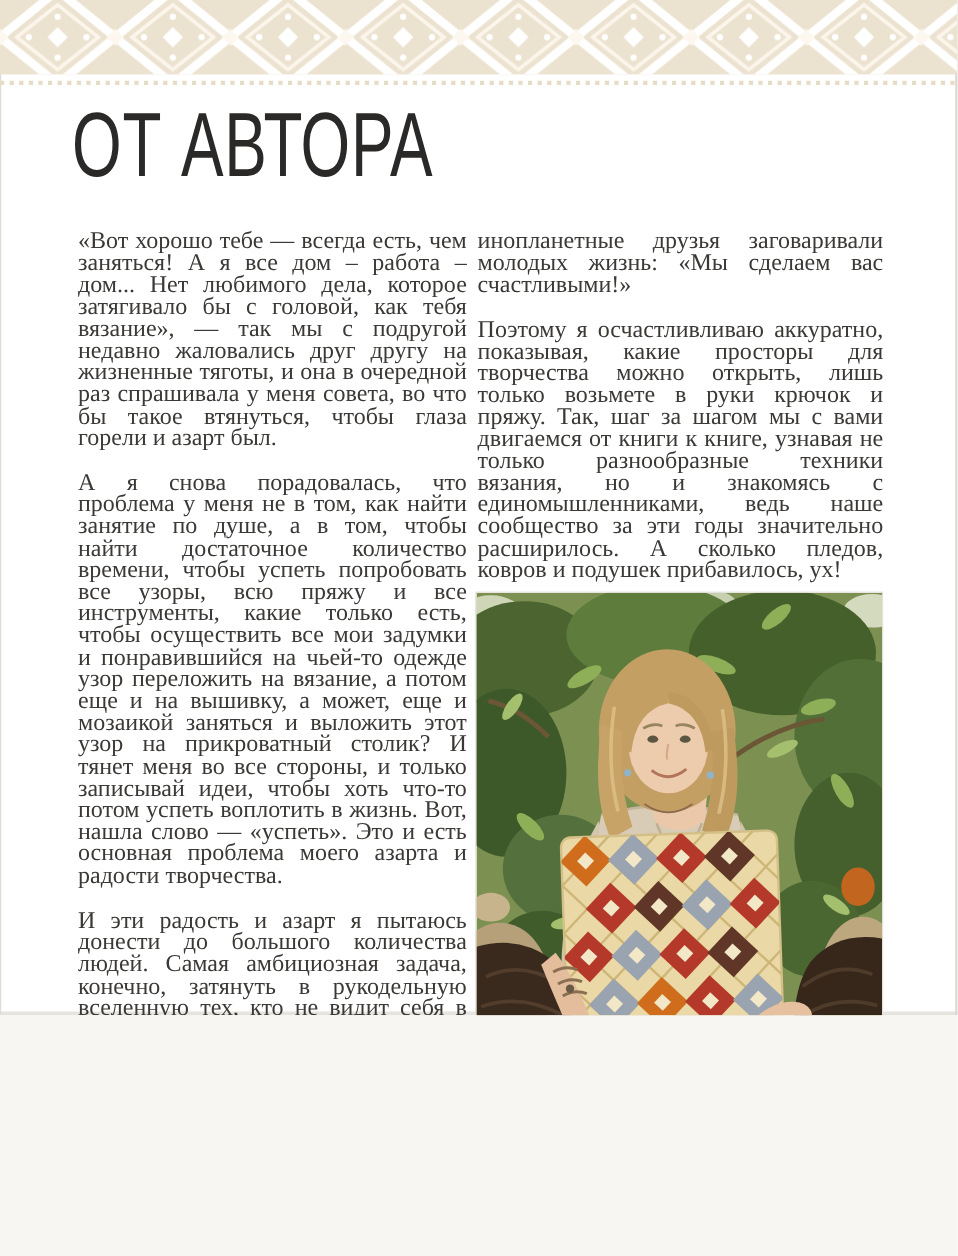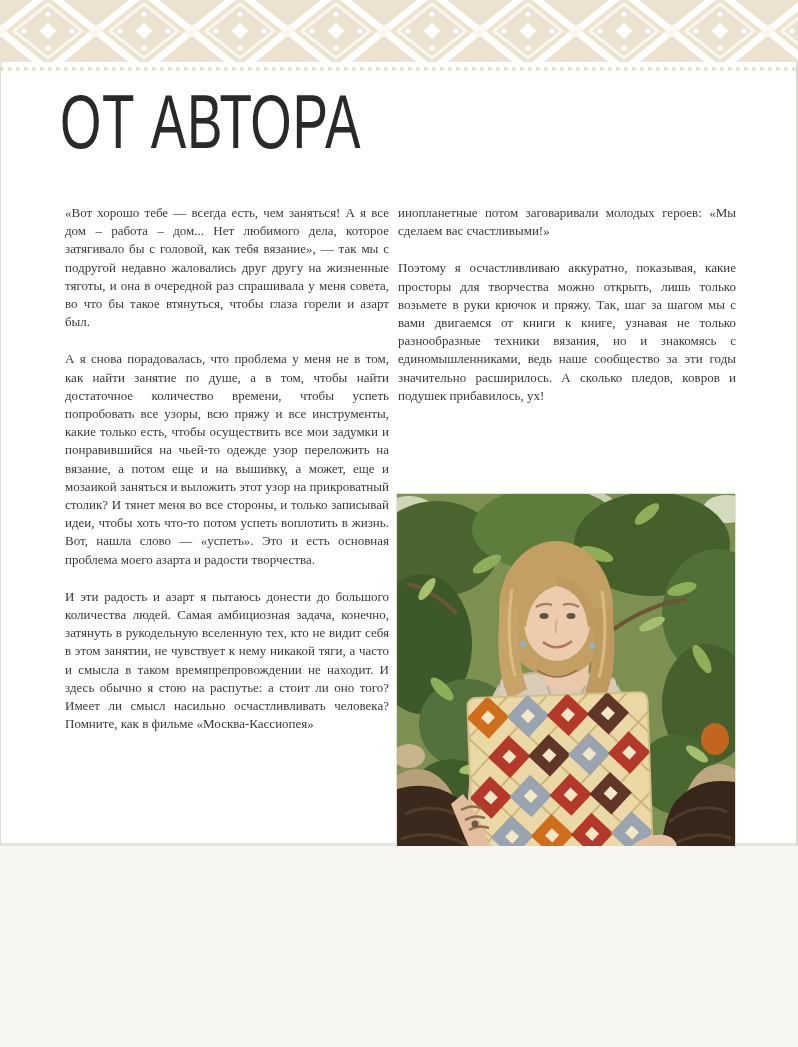--- a/index.html
+++ b/index.html
@@ -18,23 +18,23 @@
     font-family:"Liberation Sans", sans-serif;
     font-weight:400;
     font-size:76px;line-height:1;
     color:#2a2927;
     white-space:nowrap;
     transform:scaleX(0.70);
     transform-origin:left top;
     letter-spacing:1px;
   }
   .col{
-    position:absolute;top:204px;
+    position:absolute;top:192px;
     color:#3b3936;
-    font-size:13px;line-height:18.2px;
+    font-size:20px;line-height:18.2px;
     text-align:justify;
     hyphens:auto;
   }
   .col-left{left:65px;width:324px;}
   .col-right{left:398px;width:338px;}
   .col p{margin:0 0 19px 0;}
   .photo{
     position:absolute;left:397px;top:494px;width:338px;height:423px;
     margin:0;padding:0;outline:1px solid #e3e0d8;
   }
@@ -78,21 +78,21 @@
 
   <h1 class="page-title">ОТ АВТОРА</h1>
 
   <div class="col col-left">
     <p>«Вот хорошо тебе — всегда есть, чем заняться! А я все дом – работа – дом... Нет любимого дела, которое затягивало бы с головой, как тебя вязание», — так мы с подругой недавно жаловались друг другу на жизненные тяготы, и она в очередной раз спрашивала у меня совета, во что бы такое втянуться, чтобы глаза горели и азарт был.</p>
     <p>А я снова порадовалась, что проблема у меня не в том, как найти занятие по душе, а в том, чтобы найти достаточное количество времени, чтобы успеть попробовать все узоры, всю пряжу и все инструменты, какие только есть, чтобы осуществить все мои задумки и понравившийся на чьей-то одежде узор переложить на вязание, а потом еще и на вышивку, а может, еще и мозаикой заняться и выложить этот узор на прикроватный столик? И тянет меня во все стороны, и только записывай идеи, чтобы хоть что-то потом успеть воплотить в жизнь. Вот, нашла слово — «успеть». Это и есть основная проблема моего азарта и радости творчества.</p>
     <p>И эти радость и азарт я пытаюсь донести до большого количества людей. Самая амбициозная задача, конечно, затянуть в рукодельную вселенную тех, кто не видит себя в этом занятии, не чувствует к нему никакой тяги, а часто и смысла в таком времяпрепровождении не находит. И здесь обычно я стою на распутье: а стоит ли оно того? Имеет ли смысл насильно осчастливливать человека? Помните, как в фильме «Москва-Кассиопея»</p>
   </div>
 
   <div class="col col-right">
-    <p>инопланетные потом заговаривали молодых героев: «Мы сделаем вас счастливыми!»</p>
+    <p>инопланетные друзья заговаривали молодых жизнь: «Мы сделаем вас счастливыми!»</p>
     <p>Поэтому я осчастливливаю аккуратно, показывая, какие просторы для творчества можно открыть, лишь только возьмете в руки крючок и пряжу. Так, шаг за шагом мы с вами двигаемся от книги к книге, узнавая не только разнообразные техники вязания, но и знакомясь с единомышленниками, ведь наше сообщество за эти годы значительно расширилось. А сколько пледов, ковров и подушек прибавилось, ух!</p>
   </div>
 
   <figure class="photo" role="img" aria-label="Автор книги улыбается, сидя в плетёном кресле в саду и держа на коленях вязаную жаккардовую подушку с орнаментом">
     <svg width="338" height="423" viewBox="0 0 338 423">
 
       <rect width="338" height="423" fill="#7c9052"></rect>
       <ellipse cx="12" cy="18" rx="26" ry="16" fill="#cfd6b8"></ellipse>
       <ellipse cx="195" cy="10" rx="22" ry="12" fill="#c6cfae"></ellipse>
       <ellipse cx="330" cy="15" rx="24" ry="14" fill="#d4dabd"></ellipse>

